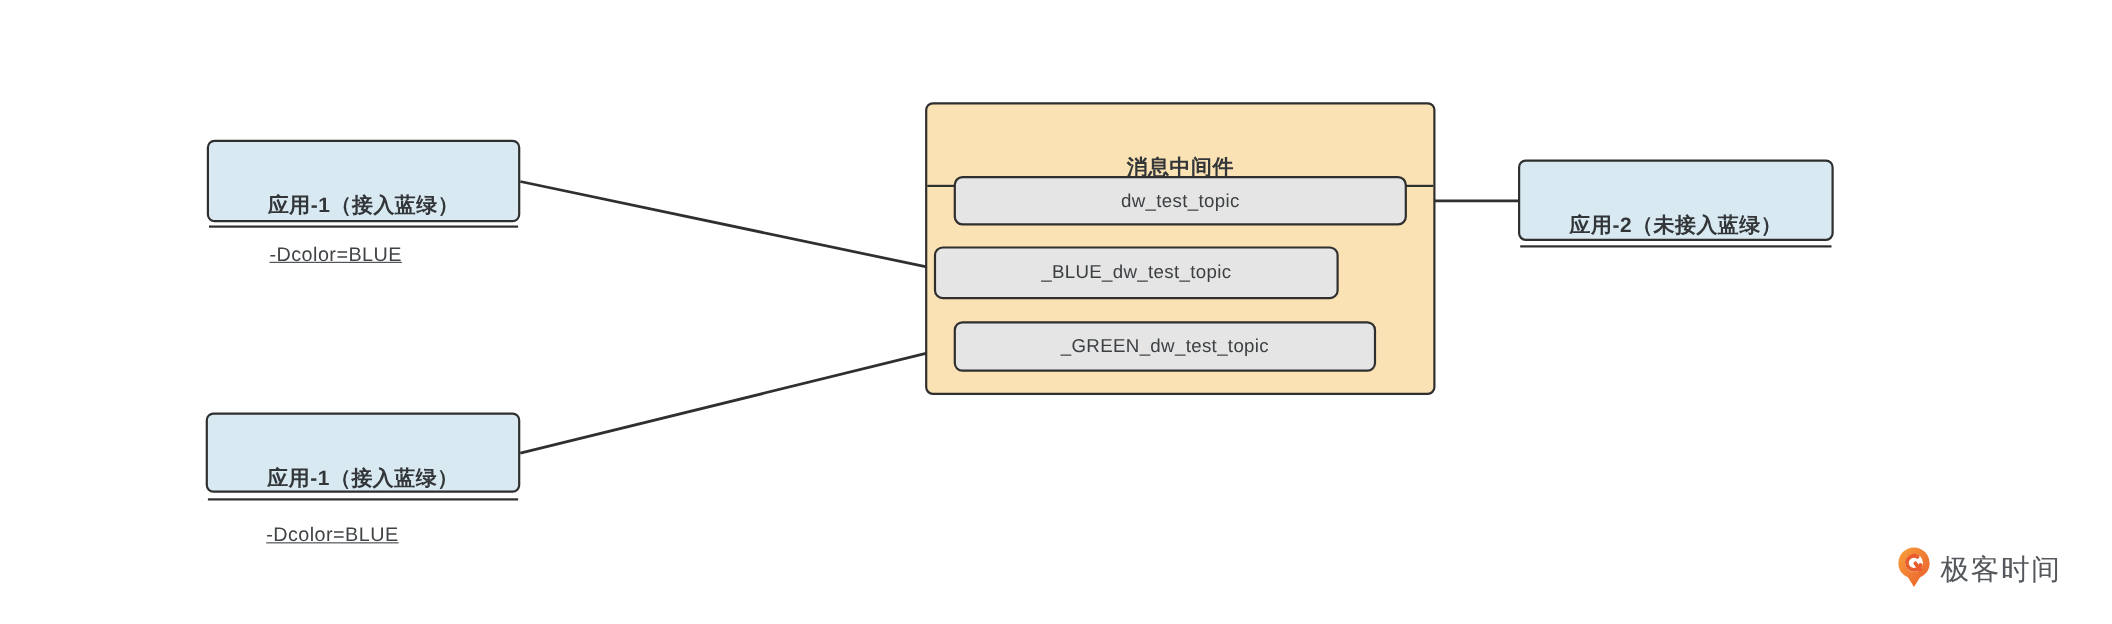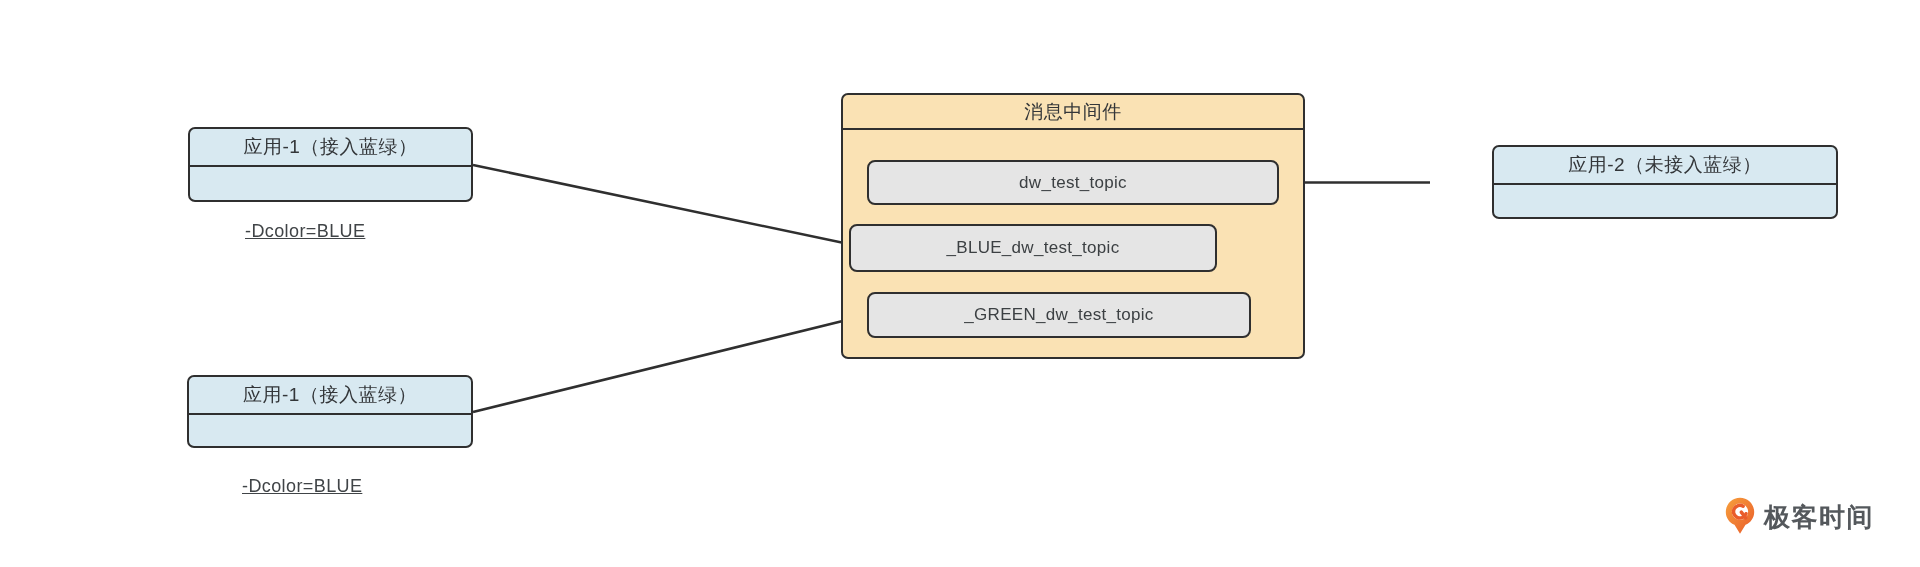--- a/index.html
+++ b/index.html
@@ -10,39 +10,39 @@
   .arrow-layer{position:absolute;left:0;top:0;width:1920px;height:567px;pointer-events:none;}
   .node{
     position:absolute;box-sizing:border-box;
     border:2.5px solid #2f2f2f;border-radius:7px;
     background:#d8e9f1;
   }
   .node .band{
     box-sizing:border-box;width:100%;height:38px;
     border-bottom:2.5px solid #2f2f2f;
     display:flex;align-items:center;justify-content:center;
-    font-size:19px;font-weight:400;color:#333639;letter-spacing:0.5px;
+    font-size:19px;font-weight:700;color:#333639;letter-spacing:0.5px;margin-top:40px;
   }
   .mw{background:#fae2b4;}
   .mw .band{height:35px;}
   .topic{
     position:absolute;box-sizing:border-box;
     background:#e5e5e5;border:2px solid #2f2f2f;border-radius:8px;
     display:flex;align-items:center;justify-content:center;
     font-size:17px;color:#3c4043;letter-spacing:0.3px;
   }
   .param{
     position:absolute;font-size:18px;color:#404447;letter-spacing:0.4px;white-space:nowrap;text-decoration:underline;
   }
   .logo{
     position:absolute;left:1725px;top:494px;height:46px;
     display:flex;align-items:center;gap:9px;
   }
   .logo-text{
-    font-size:26px;color:#54585c;letter-spacing:1.5px;font-weight:700;white-space:nowrap;
+    font-size:26px;color:#54585c;letter-spacing:1.5px;font-weight:400;white-space:nowrap;
   }
 </style>
 </head>
 <body>
 
 <div class="canvas">
 
   <svg class="arrow-layer" viewBox="0 0 1920 567">
     <defs>
       <marker id="ah" markerUnits="userSpaceOnUse" markerWidth="17" markerHeight="13" refX="16" refY="6.5" orient="auto">
@@ -57,21 +57,21 @@
   <div class="node" style="left:188px;top:127px;width:285px;height:75px;">
     <div class="band">应用-1（接入蓝绿）</div>
   </div>
   <span class="param" style="left:245px;top:221px;">-Dcolor=BLUE</span>
 
   <div class="node" style="left:187px;top:375px;width:286px;height:73px;">
     <div class="band">应用-1（接入蓝绿）</div>
   </div>
   <span class="param" style="left:242px;top:476px;">-Dcolor=BLUE</span>
 
-  <div class="node" style="left:1492px;top:145px;width:346px;height:74px;">
+  <div class="node" style="left:1380px;top:145px;width:287px;height:74px;">
     <div class="band">应用-2（未接入蓝绿）</div>
   </div>
 
   <div class="node mw" style="left:841px;top:93px;width:464px;height:266px;">
     <div class="band">消息中间件</div>
   </div>
   <div class="topic" style="left:867px;top:160px;width:412px;height:45px;">dw_test_topic</div>
   <div class="topic" style="left:849px;top:224px;width:368px;height:48px;">_BLUE_dw_test_topic</div>
   <div class="topic" style="left:867px;top:292px;width:384px;height:46px;">_GREEN_dw_test_topic</div>
 

